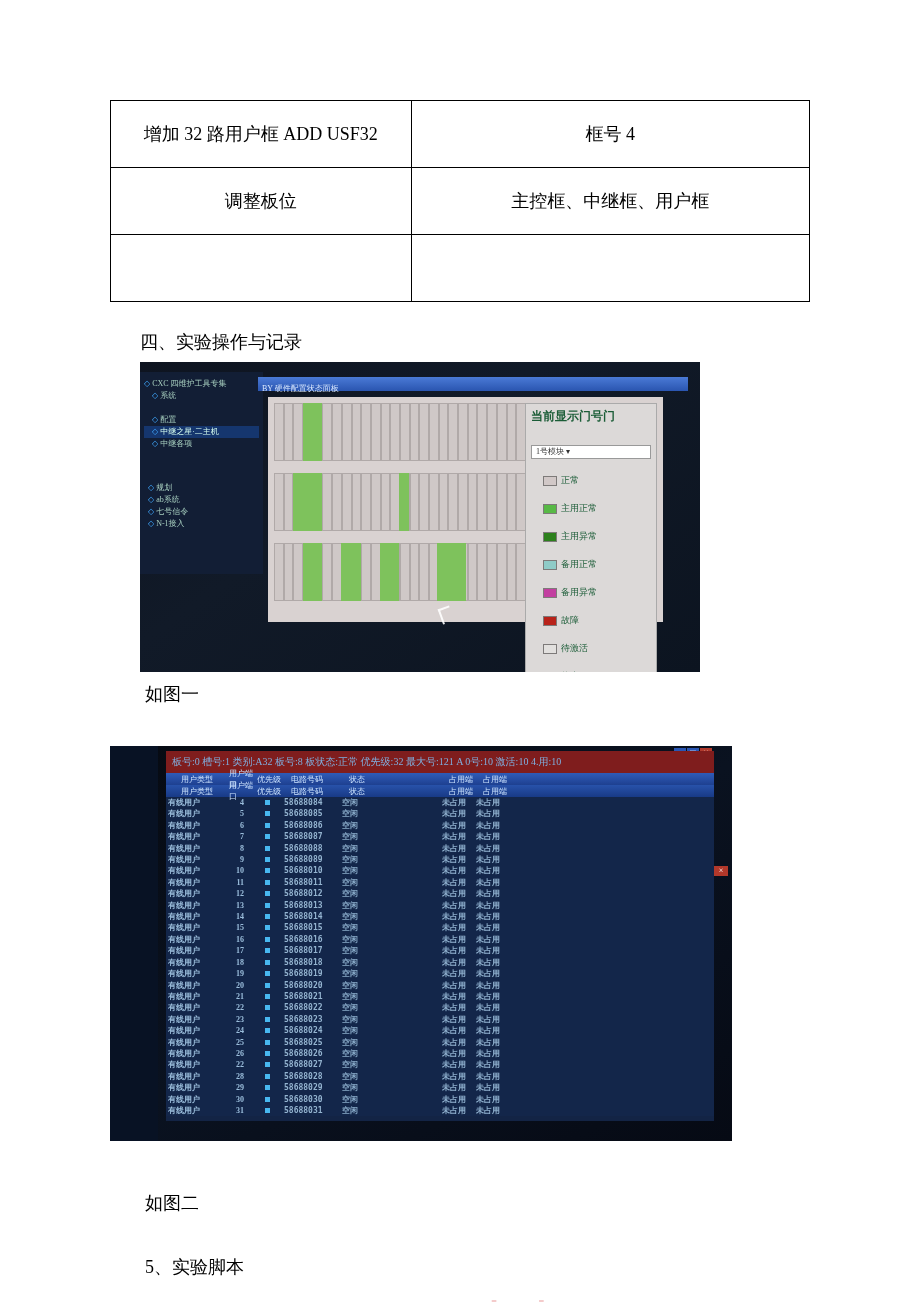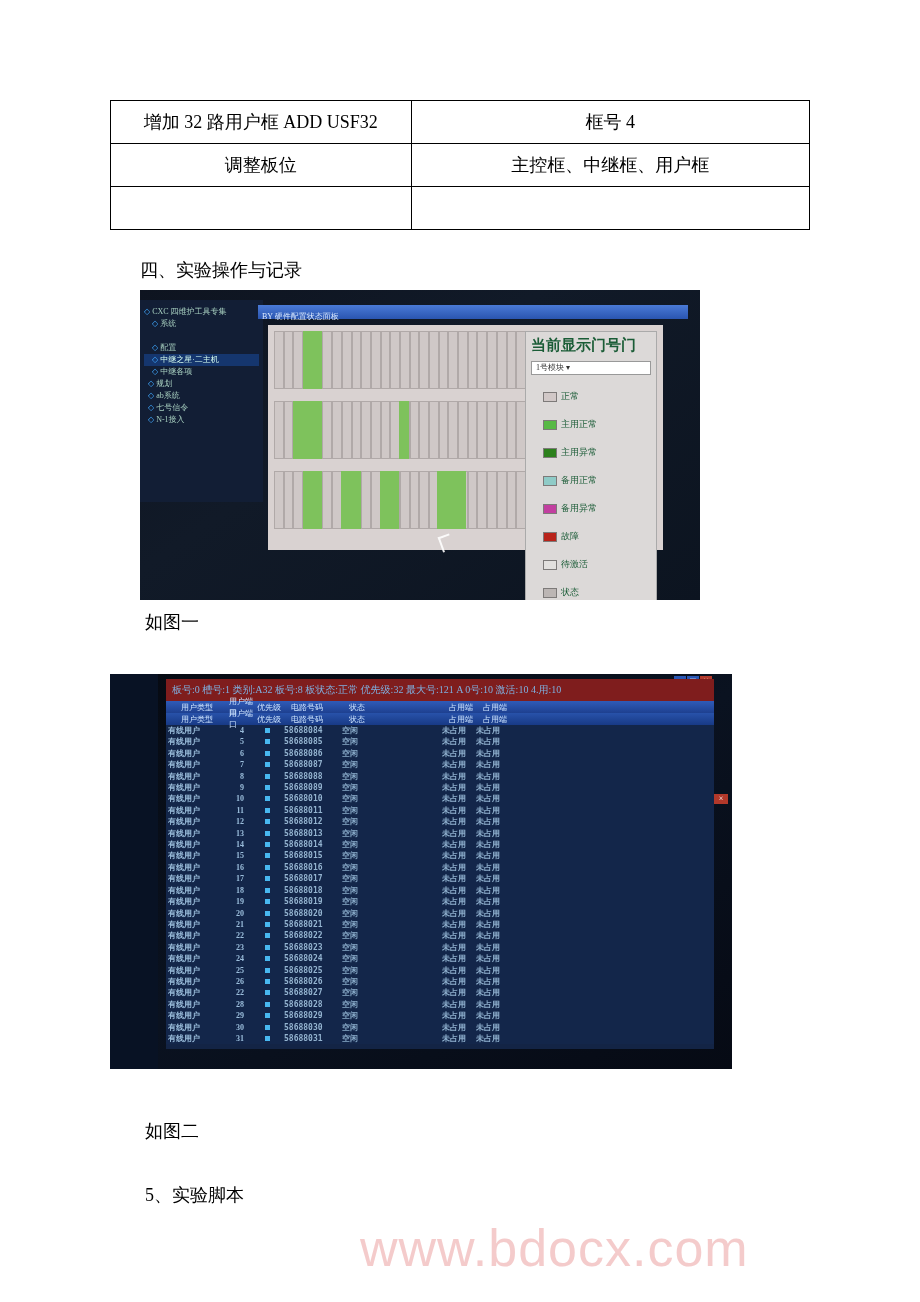--- a/index.html
+++ b/index.html
@@ -12,21 +12,21 @@
   .page {
     padding: 100px 110px 60px 110px;
   }
   table.doc-table {
     border-collapse: collapse;
     width: 100%;
     margin-bottom: 28px;
   }
   table.doc-table td {
     border: 1px solid #000;
-    padding: 8px 6px;
+    padding: 20px 6px;
     font-size: 18px;
     text-align: center;
     height: 26px;
   }
   .heading {
     font-size: 18px;
     margin: 2px 0 8px 30px;
   }
   .caption {
     font-size: 18px;
@@ -131,22 +131,22 @@
     background: #dcd9d8;
     border: 1px solid #aaa;
     padding: 4px 5px;
     font-size: 9px;
     font-family: "SimSun", serif;
     color: #1a5c36;
   }
   .shot1 .legend .title {
     color: #1a5c36;
     font-weight: bold;
-    margin-bottom: 6px;
-    font-size: 15px;
+    margin-bottom: 20px;
+    font-size: 12px;
   }
   .shot1 .legend .sel {
     margin: 2px 0 4px 0;
     height: 12px;
     background: #fff;
     border: 1px solid #999;
     font-size: 8px;
     line-height: 12px;
     padding-left: 4px;
     color: #333;
@@ -297,21 +297,21 @@
 
   <div class="heading">四、实验操作与记录</div>
 
   <div class="shot shot1">
     <div class="tree" id="tree1">
         <div class="node" style="padding-left: 0px;">CXC 四维护工具专集</div>
         <div class="node" style="padding-left: 8px;">系统</div>
         <div class="node" style="padding-left: 8px; margin-top: 12px;">配置</div>
         <div class="node sel" style="padding-left: 8px;">中继之星·二主机</div>
         <div class="node" style="padding-left: 8px;">中继各项</div>
-        <div class="node" style="padding-left: 4px;">规划</div>
+        <div class="node" style="padding-left: 4px; margin-top: 32px;">规划</div>
         <div class="node" style="padding-left: 4px;">ab系统</div>
         <div class="node" style="padding-left: 4px;">七号信令</div>
         <div class="node" style="padding-left: 4px;">N-1接入</div>
       </div>
     <div class="winbar">
       <span style="color:#dbeaff;font-size:8px;padding-left:4px">BY 硬件配置状态面板</span>
     </div>
     <div class="client">
       <div class="gridwrap">
         <div class="rack" id="rackA">

